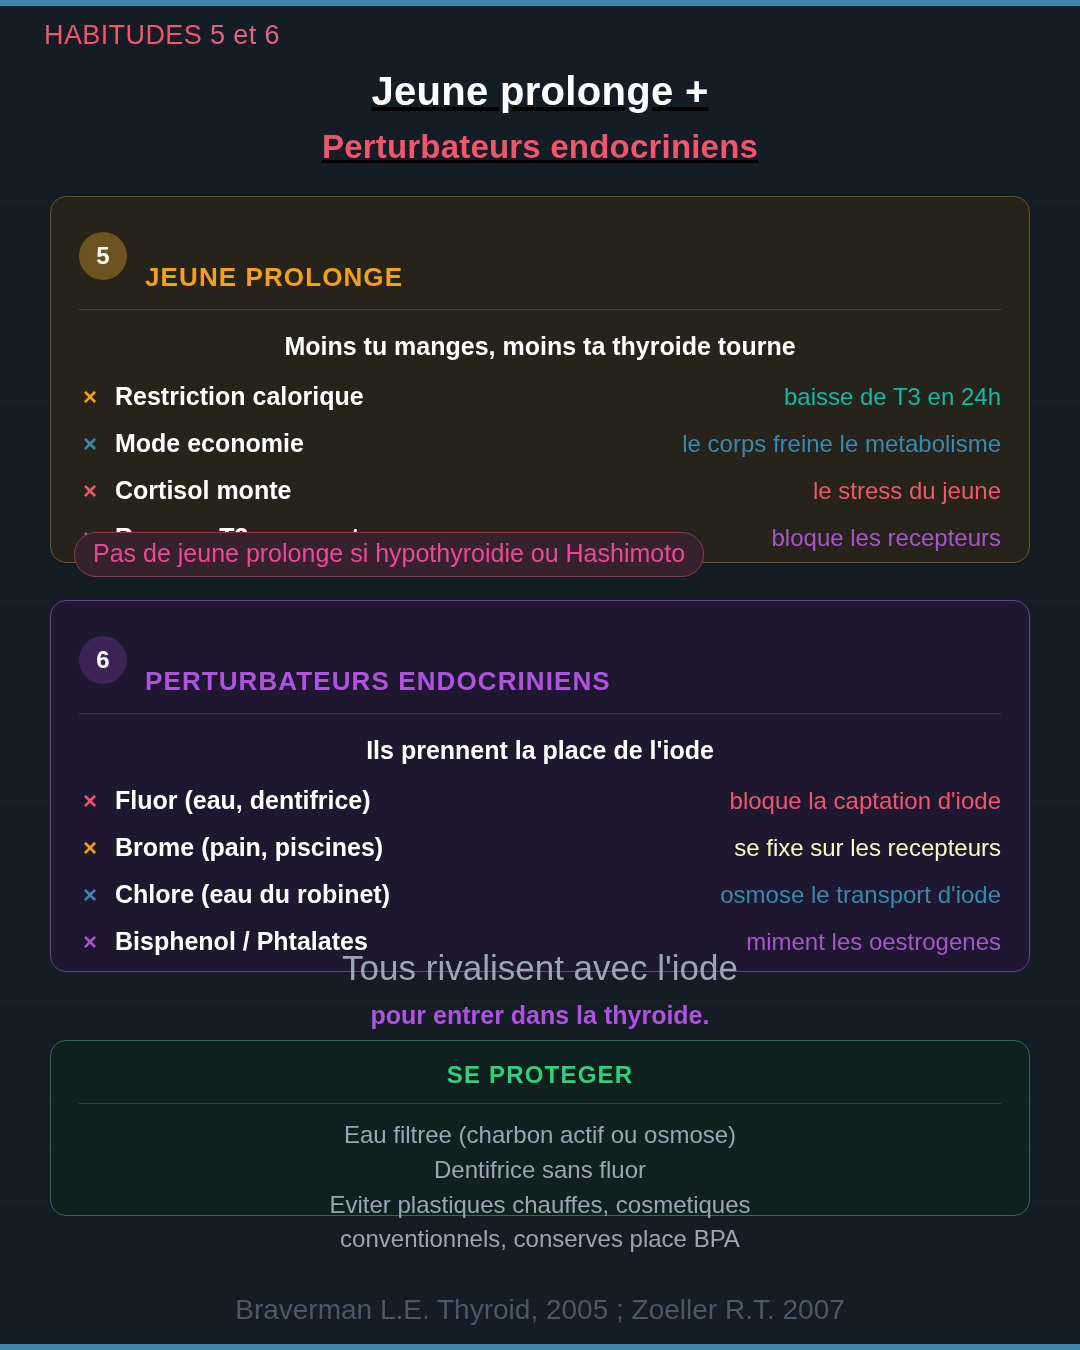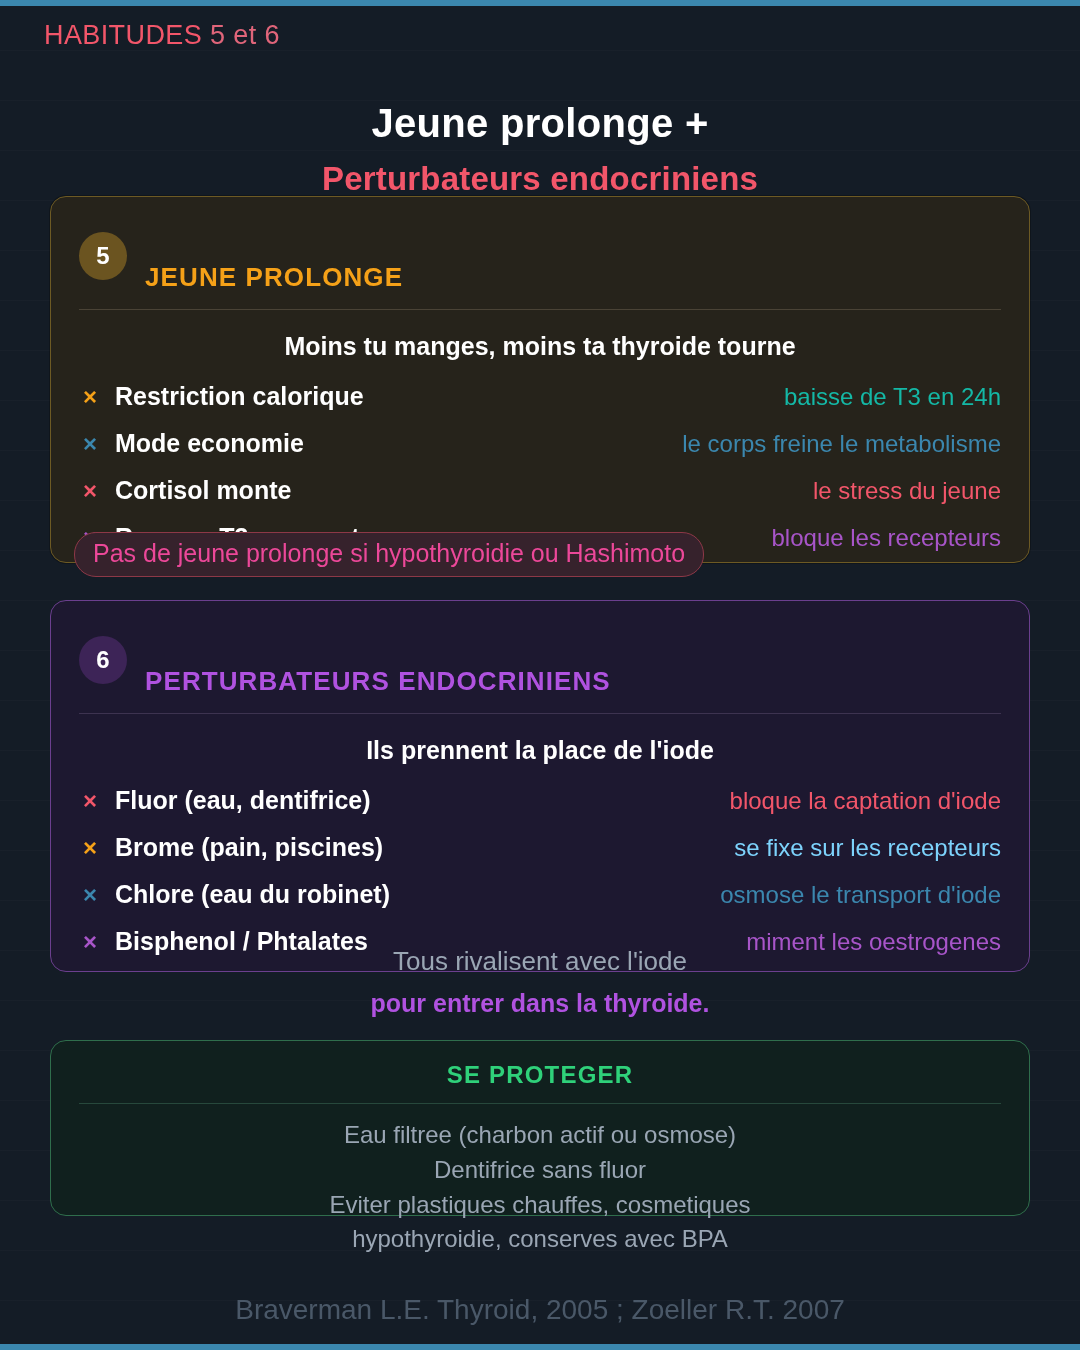--- a/index.html
+++ b/index.html
@@ -52,22 +52,23 @@
     left:44px; top:20px;
     font-size:27px;
     letter-spacing:.4px;
     color:#f2566a;
     white-space:nowrap;
   }
   .kicker .kicker-strong{ font-weight:400; }
   .kicker .kicker-soft{ color:#e0657a; }
 
   .title-block{
-    padding-top:100px;
-    text-align:center;
+    padding-top:68px;
+    text-align:center;
+    text-decoration:underline;
   }
   .title-main{
     font-size:40px;
     font-weight:bold;
     color:#ffffff;
     letter-spacing:.3px;
     line-height:1.18;
   }
   .title-sub{
     font-size:33px;
@@ -185,21 +186,21 @@
   #card-edc .card-rule{ background:#3d3350; }
 
   .edc-outro{
     position:absolute;
     left:50px; width:980px;
     top:944px;
     text-align:center;
     z-index:5;
   }
   .edc-outro-1{
-    font-size:26px;
+    font-size:35px;
     color:#9aa6b4;
     line-height:1.35;
   }
   .edc-outro-2{
     font-size:25px;
     font-weight:bold;
     color:#b052e0;
     line-height:1.35;
     margin-top:8px;
   }
@@ -302,21 +303,21 @@
     <div class="card-lede">Ils prennent la place de l'iode</div>
     <div class="rowlist">
       <div class="row">
         <span class="row-x" style="color: rgb(242, 86, 106);">×</span>
         <span class="row-label">Fluor (eau, dentifrice)</span>
         <span class="row-value" style="color: rgb(242, 86, 106);">bloque la captation d'iode</span>
       </div>
       <div class="row">
         <span class="row-x" style="color: rgb(245, 161, 24);">×</span>
         <span class="row-label">Brome (pain, piscines)</span>
-        <span class="row-value" style="color: #7dd3fc;">se fixe sur les recepteurs</span>
+        <span class="row-value" style="color: #fef9c3;">se fixe sur les recepteurs</span>
       </div>
       <div class="row">
         <span class="row-x" style="color: rgb(59, 135, 174);">×</span>
         <span class="row-label">Chlore (eau du robinet)</span>
         <span class="row-value" style="color: rgb(59, 135, 174);">osmose le transport d'iode</span>
       </div>
       <div class="row">
         <span class="row-x" style="color: rgb(168, 85, 201);">×</span>
         <span class="row-label">Bisphenol / Phtalates</span>
         <span class="row-value" style="color: rgb(168, 85, 201);">miment les oestrogenes</span>
@@ -329,19 +330,19 @@
     <div class="edc-outro-2">pour entrer dans la thyroide.</div>
   </div>
 
   <section class="card" id="card-protect">
     <div class="protect-title">SE PROTEGER</div>
     <div class="card-rule"></div>
     <div class="protect-lines">
       <div>Eau filtree (charbon actif ou osmose)</div>
       <div>Dentifrice sans fluor</div>
       <div>Eviter plastiques chauffes, cosmetiques</div>
-      <div>hypothyroidie, conserves avec BPA</div>
+      <div>conventionnels, conserves place BPA</div>
     </div>
   </section>
 
   <div class="footer-cite">Braverman L.E. Thyroid, 2005 ; Zoeller R.T. 2007</div>
 
 </div>
 
 </body></html>

